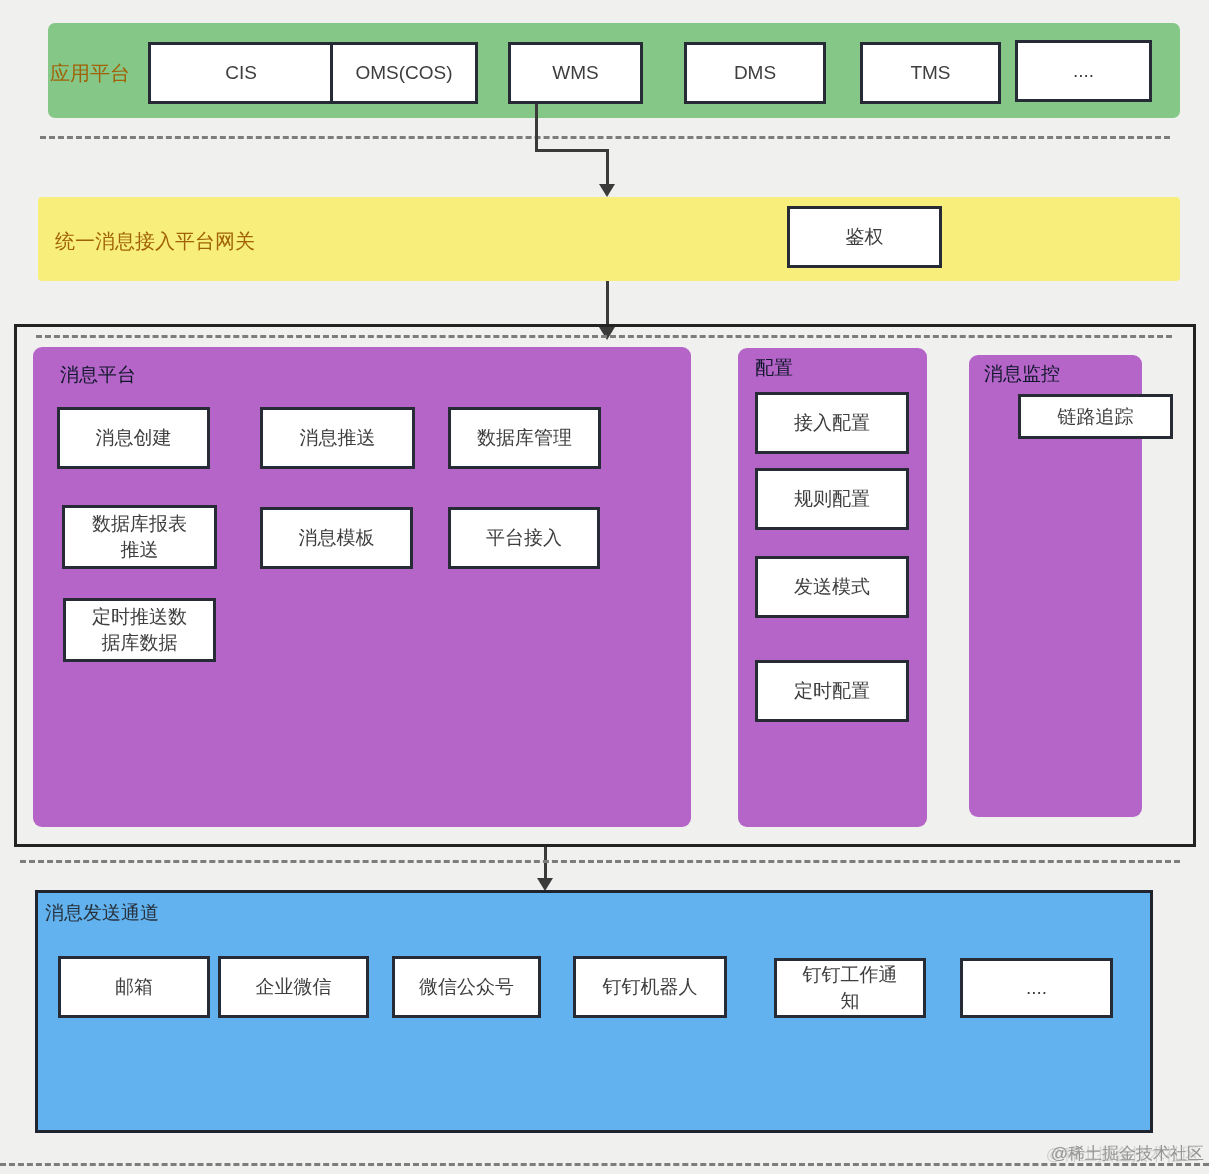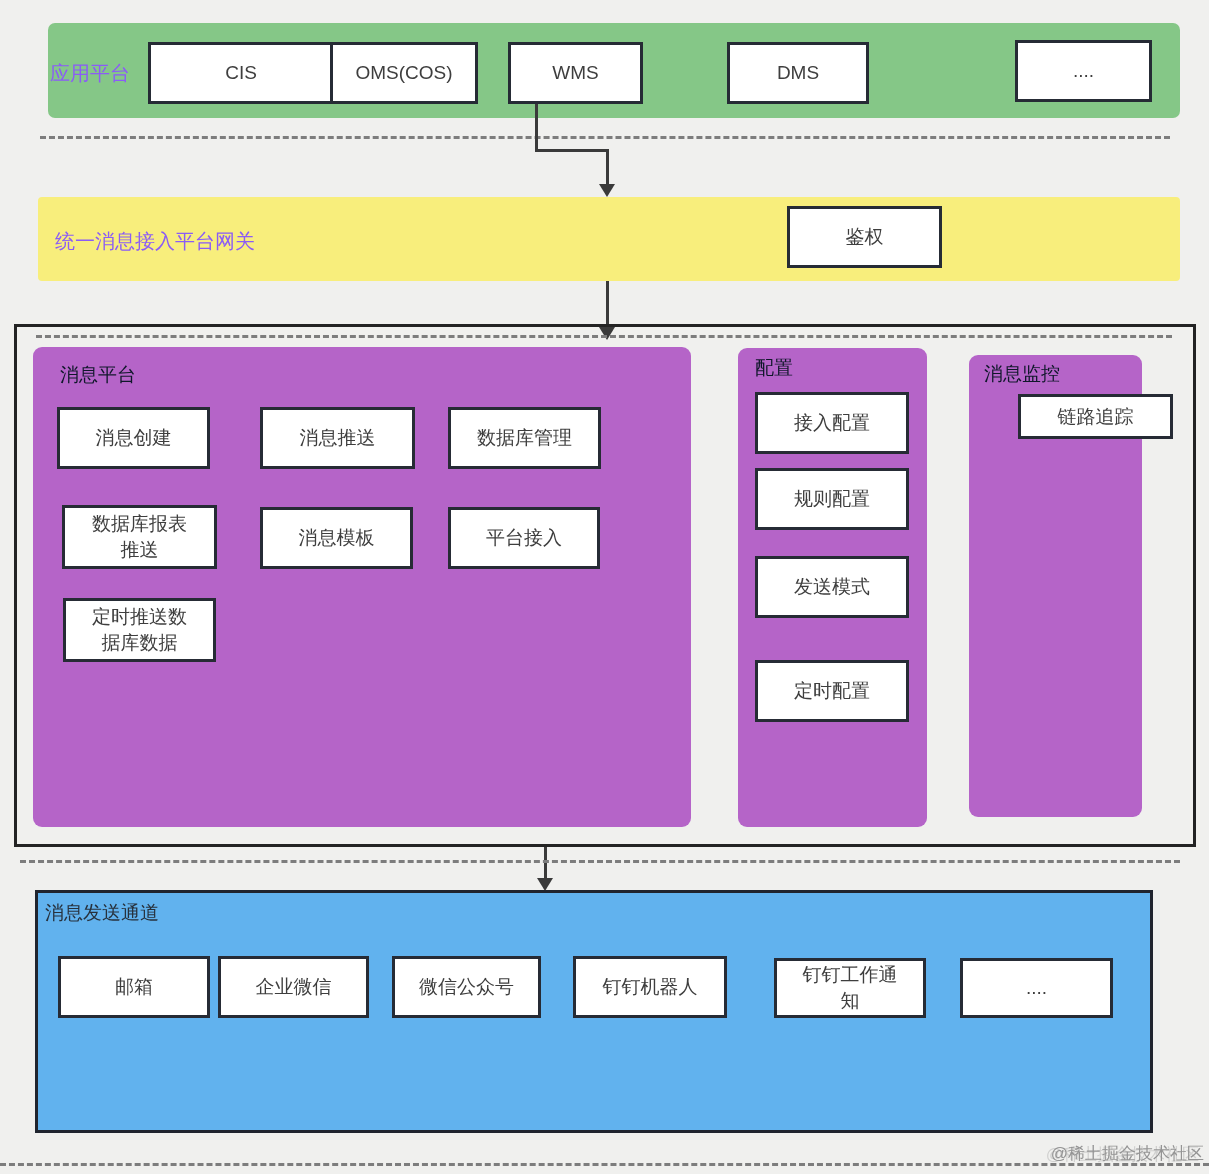--- a/index.html
+++ b/index.html
@@ -10,21 +10,21 @@
   .band-green{background:#85c787;border-radius:7px;}
   .band-yellow{background:#f8ee7c;border-radius:4px;}
   .band-blue{background:#61b2ee;border:3px solid #20242e;}
 
   .wbox{position:absolute;box-sizing:border-box;background:#ffffff;border:3px solid #262b35;
         display:flex;align-items:center;justify-content:center;text-align:center;
         font-size:19px;color:#3e3e3e;line-height:1.35;white-space:pre-line;}
 
   .panel{position:absolute;background:#b564c8;border-radius:9px;box-sizing:border-box;}
   .panel-title{position:absolute;font-size:19px;color:#0f172a;}
-  .band-label{position:absolute;font-size:20px;color:#8b5cf6;}
+  .band-label{position:absolute;font-size:20px;color:#a16207;}
 
   .container-frame{position:absolute;box-sizing:border-box;border:3px solid #232323;background:transparent;}
 
   .dash{position:absolute;height:0;border-top:3px dashed #7d7d7d;}
 
   .aline{position:absolute;background:#3a3a3a;}
   .ahead{position:absolute;width:0;height:0;border-left:8px solid transparent;
          border-right:8px solid transparent;border-top:13px solid #3a3a3a;}
 
   .watermark{position:absolute;font-size:17px;color:#949494;
@@ -34,21 +34,22 @@
 <body>
 
 <div class="canvas">
 
   <div class="band band-green" style="left:48px;top:23px;width:1132px;height:95px;"></div>
   <div class="band-label" style="left:50px;top:60px;">应用平台</div>
 
   <div class="wbox" style="left:148px;top:42px;width:186px;height:62px;">CIS</div>
   <div class="wbox" style="left:508px;top:42px;width:135px;height:62px;">WMS</div>
   <div class="wbox" style="left:330px;top:42px;width:148px;height:62px;">OMS(COS)</div>
-  <div class="wbox" style="left:727px;top:42px;width:142px;height:62px;">DMS</div>
+  <div class="wbox" style="left:684px;top:42px;width:142px;height:62px;">DMS</div>
+  <div class="wbox" style="left:860px;top:42px;width:141px;height:62px;">TMS</div>
   <div class="wbox" style="left:1015px;top:40px;width:137px;height:62px;">....</div>
 
   <div class="dash" style="left:40px;top:136px;width:1130px;"></div>
 
   <div class="aline" style="left:535px;top:104px;width:3px;height:48px;"></div>
   <div class="aline" style="left:535px;top:149px;width:74px;height:3px;"></div>
   <div class="aline" style="left:606px;top:149px;width:3px;height:36px;"></div>
   <div class="ahead" style="left:599px;top:184px;"></div>
 
   <div class="band band-yellow" style="left:38px;top:197px;width:1142px;height:84px;"></div>

